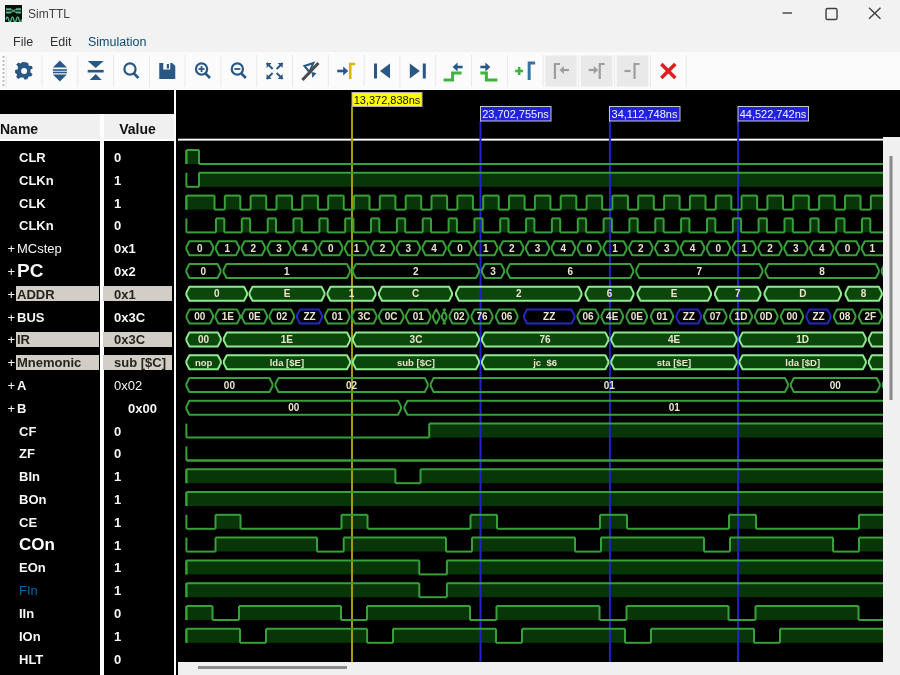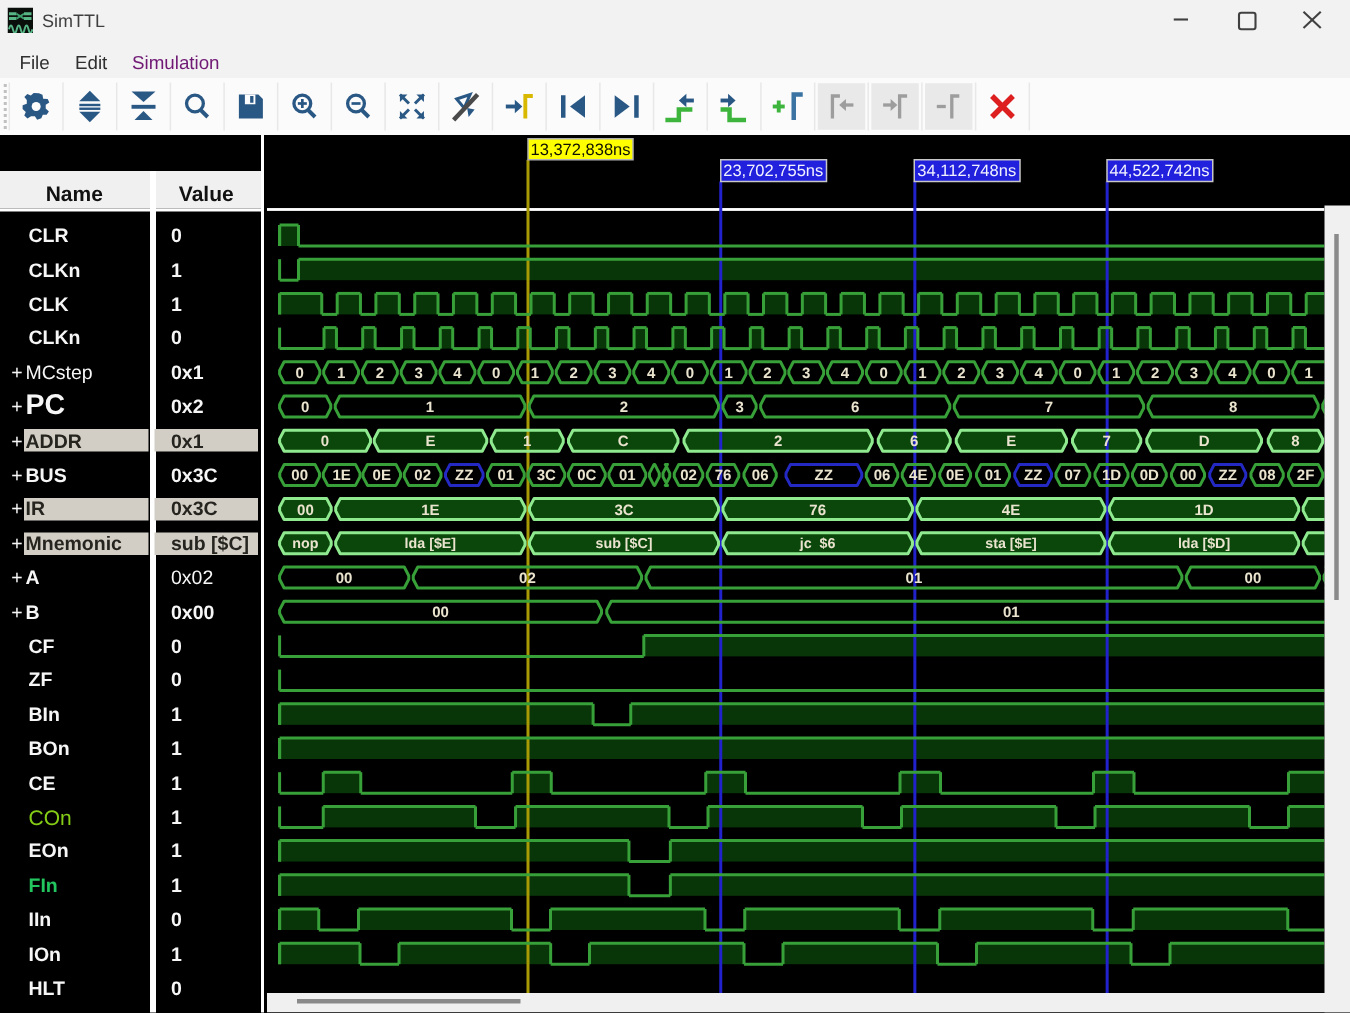--- a/index.html
+++ b/index.html
@@ -17,21 +17,21 @@
 <line x1="22.5" y1="13" x2="32" y2="13" stroke="#404040" stroke-width="1.4"></line>
 <rect x="66" y="8.5" width="11" height="11" rx="1.5" fill="none" stroke="#404040" stroke-width="1.4"></rect>
 <line x1="109" y1="7.8" x2="120.5" y2="18.7" stroke="#404040" stroke-width="1.4"></line>
 <line x1="120.5" y1="7.8" x2="109" y2="18.7" stroke="#404040" stroke-width="1.4"></line>
 </svg>
 </div>
 
 <div style="position:absolute;left:0;top:30px;width:900px;height:22px;background:#f2f2f2">
 <span style="position:absolute;left:13px;top:5px;font-size:12.5px;color:#303030">File</span>
 <span style="position:absolute;left:50px;top:5px;font-size:12.5px;color:#303030">Edit</span>
-<span style="position:absolute;left:88px;top:5px;font-size:12.5px;color:#701a75">Simulation</span>
+<span style="position:absolute;left:88px;top:5px;font-size:12.5px;color:#0c4a6e">Simulation</span>
 </div>
 
 <div style="position:absolute;left:0;top:52px;width:900px;height:38px;background:#fbfbfb;border-bottom:0"></div>
 <svg style="position:absolute;left:0;top:52px" width="900" height="38" viewBox="0 52 900 38">
     <line x1="6.2" y1="55" x2="6.2" y2="87" stroke="#e8e8e8" stroke-width="1"></line>
     <line x1="42.0" y1="55" x2="42.0" y2="87" stroke="#e8e8e8" stroke-width="1"></line>
     <line x1="77.8" y1="55" x2="77.8" y2="87" stroke="#e8e8e8" stroke-width="1"></line>
     <line x1="113.6" y1="55" x2="113.6" y2="87" stroke="#e8e8e8" stroke-width="1"></line>
     <line x1="149.4" y1="55" x2="149.4" y2="87" stroke="#e8e8e8" stroke-width="1"></line>
     <line x1="185.1" y1="55" x2="185.1" y2="87" stroke="#e8e8e8" stroke-width="1"></line>
@@ -787,21 +787,21 @@
 <rect x="352.0" y="92.5" width="70.0" height="14.0" fill="#ffff00" stroke="#b0b0b0" stroke-width="1"></rect>
     <text x="387" y="100" dy="0.33em" text-anchor="middle" font-size="11" fill="#101000">13,372,838ns</text>
     <rect x="480.5" y="106.5" width="70.5" height="14.5" fill="#2121dd" stroke="#c8c8c8" stroke-width="1"></rect>
     <text x="515.5" y="114" dy="0.33em" text-anchor="middle" font-size="11" fill="#f2f2ff">23,702,755ns</text>
     <rect x="609.5" y="106.5" width="70.5" height="14.5" fill="#2121dd" stroke="#c8c8c8" stroke-width="1"></rect>
     <text x="644.5" y="114" dy="0.33em" text-anchor="middle" font-size="11" fill="#f2f2ff">34,112,748ns</text>
     <rect x="738.0" y="106.5" width="70.5" height="14.5" fill="#2121dd" stroke="#c8c8c8" stroke-width="1"></rect>
     <text x="773.0" y="114" dy="0.33em" text-anchor="middle" font-size="11" fill="#f2f2ff">44,522,742ns</text>
 </svg>
 <div style="position:absolute;left:0;top:114px;width:173.5px;height:24.6px;background:#f0f0f0">
-    <span style="position:absolute;left:0;width:99px;text-align:center;top:7px;font-size:14px;font-weight:bold;color:#111">Name</span>
+    <span style="position:absolute;left:0;width:99px;top:7px;font-size:14px;font-weight:bold;color:#111">Name</span>
     <span style="position:absolute;left:103px;width:69px;text-align:center;top:7px;font-size:14px;font-weight:bold;color:#111">Value</span>
   </div>
 <div style="position:absolute;left:100px;top:114px;width:3.5px;height:561px;background:#fff"></div>
 <div style="position:absolute;left:173.5px;top:90px;width:2.6px;height:585px;background:#fff"></div>
 <div style="position:absolute;left:0;top:138.7px;width:176px;height:1.9px;background:#fff"></div>
 <div style="position:absolute;left:19px;top:157.0px;transform:translateY(-50%);font-size:13px;font-weight:bold;color:#f6f6f6">CLR</div>
 <div style="position:absolute;left:114px;top:157.0px;transform:translateY(-50%);font-size:13px;font-weight:bold;color:#f6f6f6">0</div>
 <div style="position:absolute;left:19px;top:179.8px;transform:translateY(-50%);font-size:13px;font-weight:bold;color:#f6f6f6">CLKn</div>
 <div style="position:absolute;left:114px;top:179.8px;transform:translateY(-50%);font-size:13px;font-weight:bold;color:#f6f6f6">1</div>
 <div style="position:absolute;left:19px;top:202.6px;transform:translateY(-50%);font-size:13px;font-weight:bold;color:#f6f6f6">CLK</div>
@@ -830,34 +830,34 @@
 <div style="position:absolute;left:16px;top:354.7px;width:83px;height:15px;background:#d2cec6"></div>
 <div style="position:absolute;left:103px;top:354.7px;width:69px;height:15px;background:#d2cec6"></div>
 <div style="position:absolute;left:7.5px;top:362.2px;transform:translateY(-50%);font-size:13px;color:#f6f6f6">+</div>
 <div style="position:absolute;left:17px;top:362.2px;transform:translateY(-50%);font-size:13px;font-weight:bold;color:#26241f">Mnemonic</div>
 <div style="position:absolute;left:114px;top:362.2px;transform:translateY(-50%);font-size:13px;font-weight:bold;color:#26241f">sub [$C]</div>
 <div style="position:absolute;left:7.5px;top:385.0px;transform:translateY(-50%);font-size:13px;color:#f6f6f6">+</div>
 <div style="position:absolute;left:17px;top:385.0px;transform:translateY(-50%);font-size:13px;font-weight:bold;color:#f6f6f6">A</div>
 <div style="position:absolute;left:114px;top:385.0px;transform:translateY(-50%);font-size:13px;font-weight:normal;color:#f6f6f6">0x02</div>
 <div style="position:absolute;left:7.5px;top:407.8px;transform:translateY(-50%);font-size:13px;color:#f6f6f6">+</div>
 <div style="position:absolute;left:17px;top:407.8px;transform:translateY(-50%);font-size:13px;font-weight:bold;color:#f6f6f6">B</div>
-<div style="position:absolute;left:114px;top:407.8px;transform:translateY(-50%);font-size:13px;font-weight:bold;color:#f6f6f6">0x00</div>
+<div style="position:absolute;left:128px;top:407.8px;transform:translateY(-50%);font-size:13px;font-weight:bold;color:#f6f6f6">0x00</div>
 <div style="position:absolute;left:19px;top:430.6px;transform:translateY(-50%);font-size:13px;font-weight:bold;color:#f6f6f6">CF</div>
 <div style="position:absolute;left:114px;top:430.6px;transform:translateY(-50%);font-size:13px;font-weight:bold;color:#f6f6f6">0</div>
 <div style="position:absolute;left:19px;top:453.4px;transform:translateY(-50%);font-size:13px;font-weight:bold;color:#f6f6f6">ZF</div>
 <div style="position:absolute;left:114px;top:453.4px;transform:translateY(-50%);font-size:13px;font-weight:bold;color:#f6f6f6">0</div>
 <div style="position:absolute;left:19px;top:476.2px;transform:translateY(-50%);font-size:13px;font-weight:bold;color:#f6f6f6">BIn</div>
 <div style="position:absolute;left:114px;top:476.2px;transform:translateY(-50%);font-size:13px;font-weight:bold;color:#f6f6f6">1</div>
 <div style="position:absolute;left:19px;top:499.0px;transform:translateY(-50%);font-size:13px;font-weight:bold;color:#f6f6f6">BOn</div>
 <div style="position:absolute;left:114px;top:499.0px;transform:translateY(-50%);font-size:13px;font-weight:bold;color:#f6f6f6">1</div>
 <div style="position:absolute;left:19px;top:521.8px;transform:translateY(-50%);font-size:13px;font-weight:bold;color:#f6f6f6">CE</div>
 <div style="position:absolute;left:114px;top:521.8px;transform:translateY(-50%);font-size:13px;font-weight:bold;color:#f6f6f6">1</div>
-<div style="position:absolute;left:19px;top:544.6px;transform:translateY(-50%);font-size:14px;font-weight:normal;color:#84cc16">COn</div>
+<div style="position:absolute;left:19px;top:544.6px;transform:translateY(-50%);font-size:17px;font-weight:bold;color:#ffffff">COn</div>
 <div style="position:absolute;left:114px;top:544.6px;transform:translateY(-50%);font-size:13px;font-weight:bold;color:#f6f6f6">1</div>
 <div style="position:absolute;left:19px;top:567.4px;transform:translateY(-50%);font-size:13px;font-weight:bold;color:#f6f6f6">EOn</div>
 <div style="position:absolute;left:114px;top:567.4px;transform:translateY(-50%);font-size:13px;font-weight:bold;color:#f6f6f6">1</div>
-<div style="position:absolute;left:19px;top:590.2px;transform:translateY(-50%);font-size:13px;font-weight:bold;color:#22c55e">FIn</div>
+<div style="position:absolute;left:19px;top:590.2px;transform:translateY(-50%);font-size:13px;font-weight:normal;color:#0369a1">FIn</div>
 <div style="position:absolute;left:114px;top:590.2px;transform:translateY(-50%);font-size:13px;font-weight:bold;color:#f6f6f6">1</div>
 <div style="position:absolute;left:19px;top:613.0px;transform:translateY(-50%);font-size:13px;font-weight:bold;color:#f6f6f6">IIn</div>
 <div style="position:absolute;left:114px;top:613.0px;transform:translateY(-50%);font-size:13px;font-weight:bold;color:#f6f6f6">0</div>
 <div style="position:absolute;left:19px;top:635.8px;transform:translateY(-50%);font-size:13px;font-weight:bold;color:#f6f6f6">IOn</div>
 <div style="position:absolute;left:114px;top:635.8px;transform:translateY(-50%);font-size:13px;font-weight:bold;color:#f6f6f6">1</div>
 <div style="position:absolute;left:19px;top:658.6px;transform:translateY(-50%);font-size:13px;font-weight:bold;color:#f6f6f6">HLT</div>
 <div style="position:absolute;left:114px;top:658.6px;transform:translateY(-50%);font-size:13px;font-weight:bold;color:#f6f6f6">0</div>
 </body></html>

